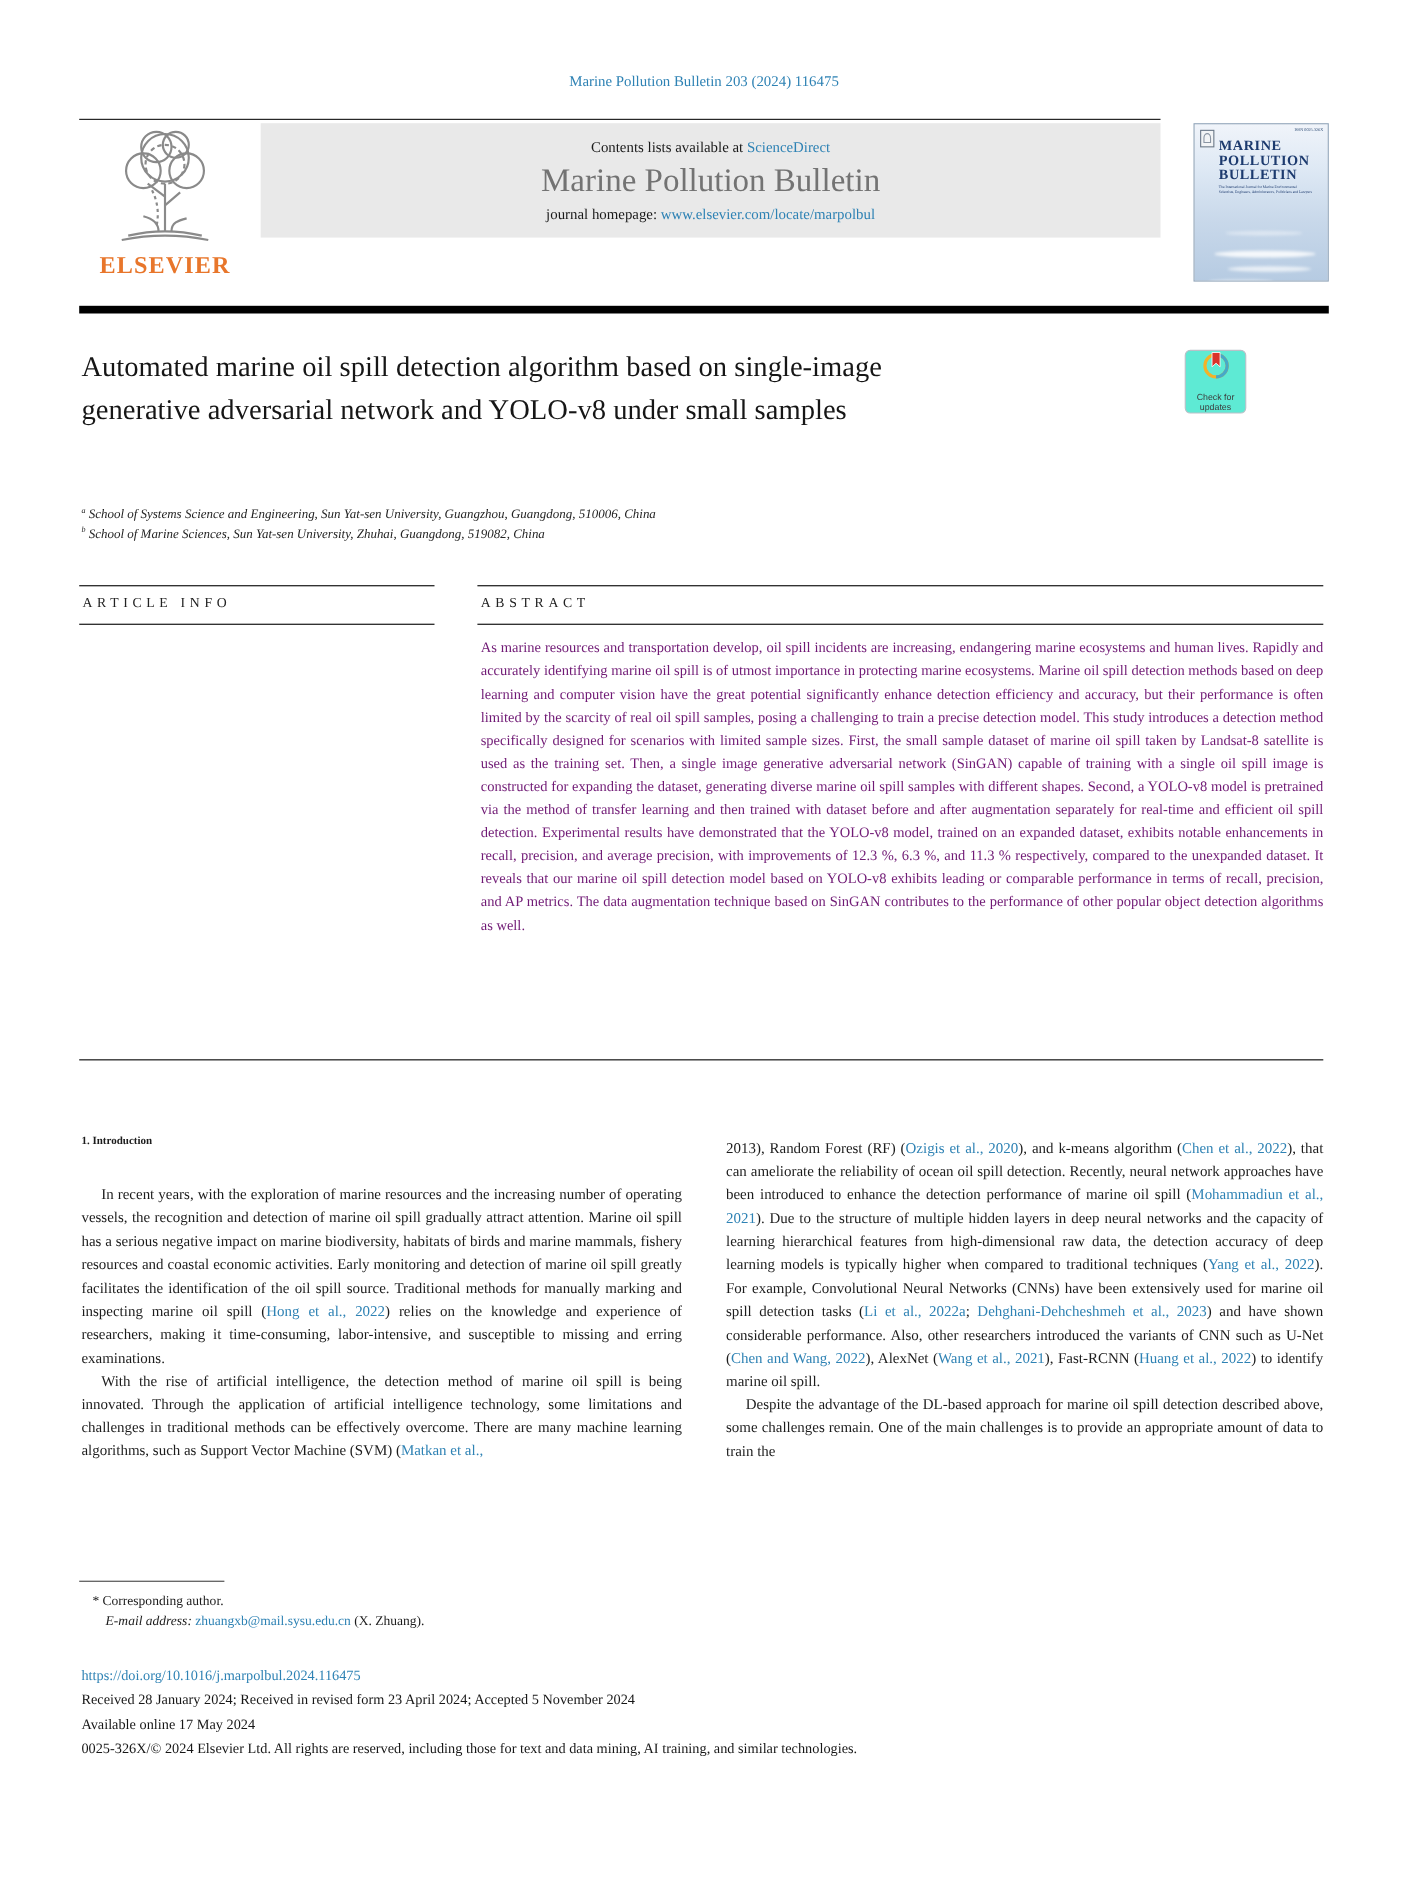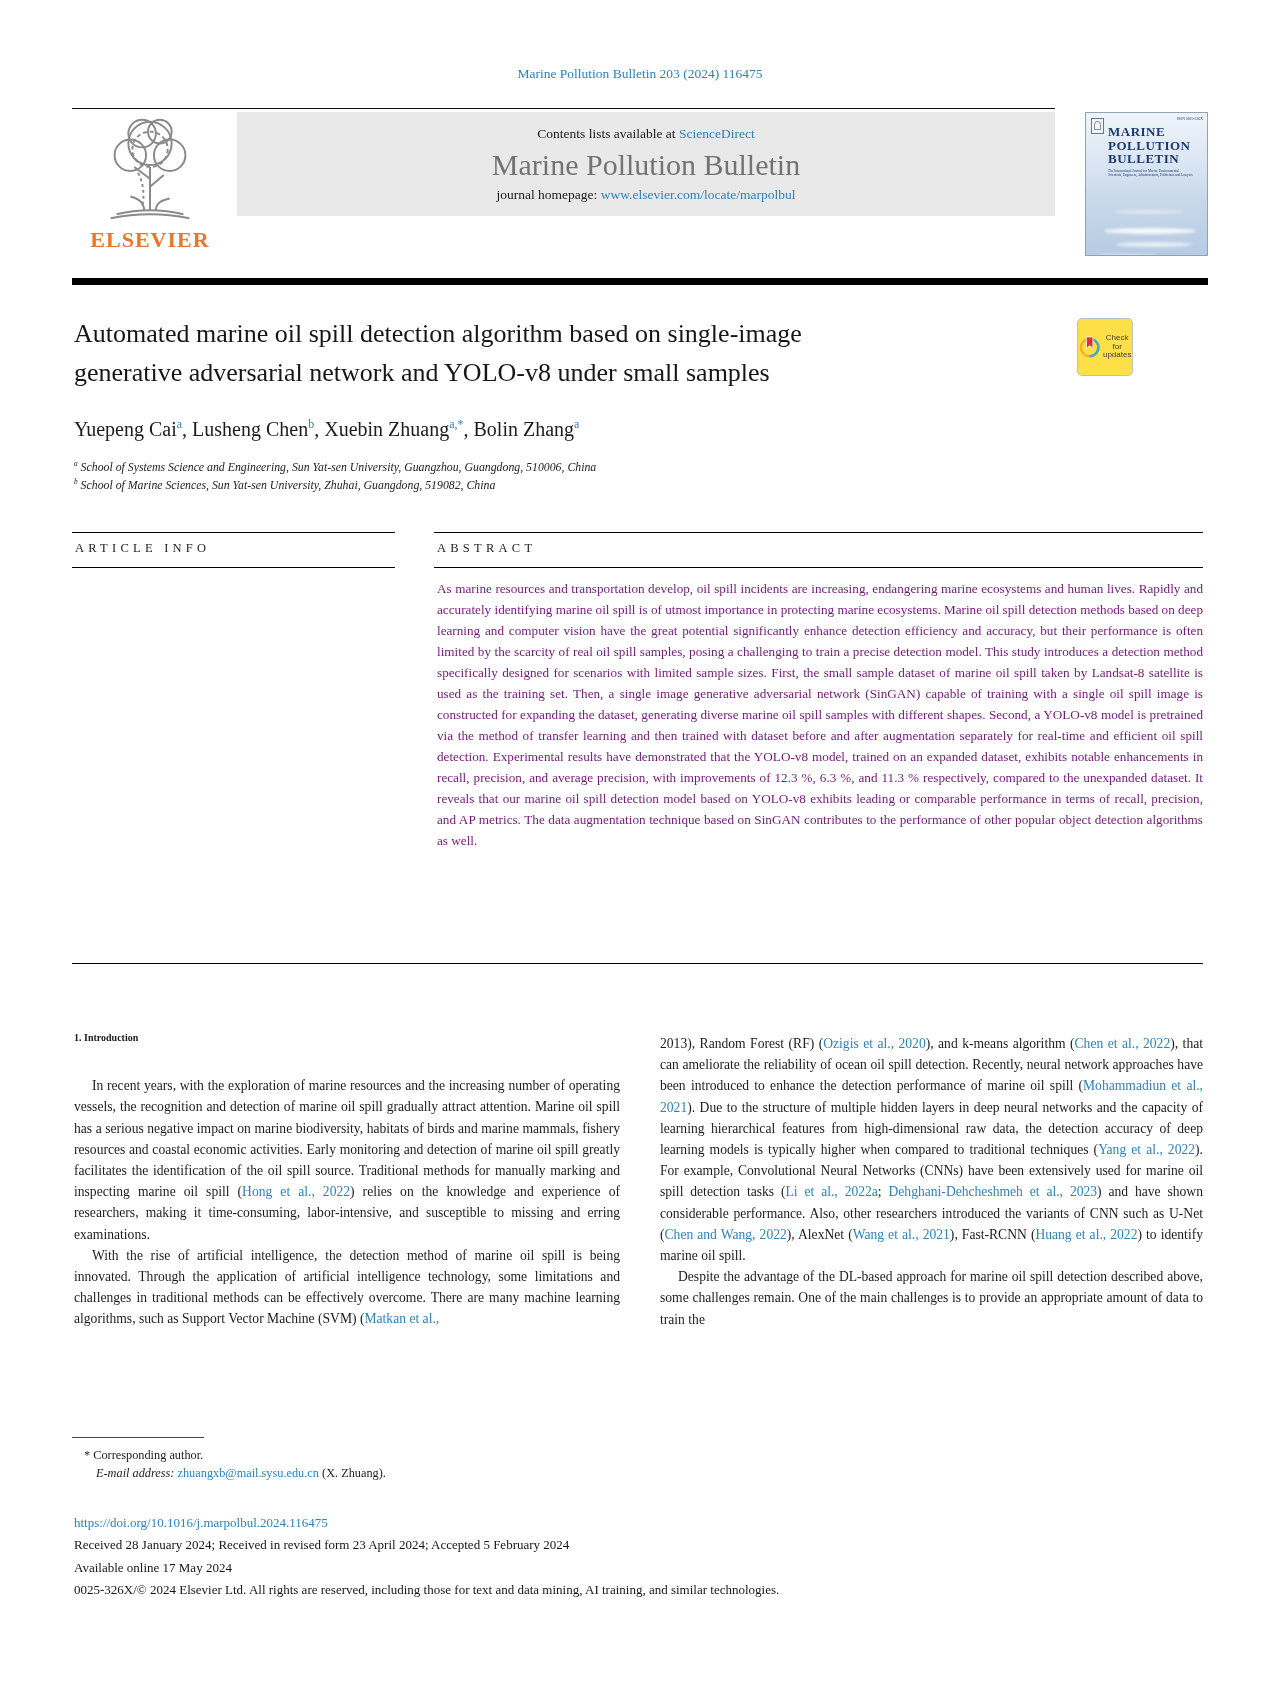--- a/index.html
+++ b/index.html
@@ -38,21 +38,21 @@
   .w1{left:28px;top:97px;width:70px;height:4px;opacity:.5;}
   .w2{left:18px;top:115px;width:92px;height:6px;}
   .w3{left:30px;top:129px;width:76px;height:5px;opacity:.8;}
   .w4{left:12px;top:141px;width:60px;height:4px;opacity:.6;}
 
   .bar-thick{position:absolute;left:72px;top:278px;width:1136px;height:7px;background:#000;}
 
   
   .title{position:absolute;left:74px;top:314px;width:920px;font-size:26px;line-height:39px;color:#161616;}
   .badge{position:absolute;left:1077px;top:318px;width:56px;height:58px;border:1.5px solid #b9c0c7;
-         border-radius:5px;background:#fde047;display:flex;flex-direction:row;align-items:center;
+         border-radius:5px;background:#5eead4;display:flex;flex-direction:column;align-items:center;
          justify-content:space-between;gap:1px;box-sizing:border-box;}
   .badge-text{font-family:"Liberation Sans",sans-serif;font-size:8px;line-height:8.5px;color:#3c3c3c;text-align:center;}
   .authors{position:absolute;left:74px;top:418px;font-size:20px;color:#1c1c1c;}
   .authors sup{color:#2e82b4;font-size:12px;}
   .affils{position:absolute;left:74px;top:459px;font-size:11.8px;font-style:italic;line-height:17.5px;color:#222;}
 
   
   .hrule{position:absolute;height:1px;background:#000;}
   .ai-r1{left:72px;top:532px;width:323px;}
   .ai-r2{left:72px;top:567px;width:323px;}
@@ -145,21 +145,20 @@
       <circle cx="14" cy="14" r="10.5" fill="none" stroke="#f3b229" stroke-width="3"></circle>
       <path d="M14 3.5 A10.5 10.5 0 0 1 14 24.5" fill="none" stroke="#47a8c8" stroke-width="3"></path>
       <path d="M10.2 1.5 h7.6 v13.5 l-3.8 -3.4 l-3.8 3.4 z" fill="#d9342b" stroke="#ffffff" stroke-width="0.8"></path>
     </svg>
     <div class="badge-text">
         <div>Check for</div>
         <div>updates</div>
       </div>
   </div>
 
-  <div class="authors"><span>Yuepeng Cai</span><sup class="lnk">a</sup><span>, Lusheng Chen</span><sup class="lnk">b</sup><span>, Xuebin Zhuang</span><sup class="lnk">a,*</sup><span>, Bolin Zhang</span><sup class="lnk">a</sup></div>
 
   <div class="affils">
     <div><sup>a</sup><span> School of Systems Science and Engineering, Sun Yat-sen University, Guangzhou, Guangdong, 510006, China</span></div>
     <div><sup>b</sup><span> School of Marine Sciences, Sun Yat-sen University, Zhuhai, Guangdong, 519082, China</span></div>
   </div>
 
   <div class="hrule ai-r1"></div>
   <div class="hrule ab-r1"></div>
   <div class="block-head ai-head">ARTICLE INFO</div>
   <div class="block-head ab-head">ABSTRACT</div>
@@ -183,18 +182,18 @@
   </div>
 
   <div class="fn-rule"></div>
   <div class="footnote">
     <div class="fn1">* Corresponding author.</div>
     <div class="fn2"><span class="it">E-mail address: </span><span class="lnk">zhuangxb@mail.sysu.edu.cn</span><span> (X. Zhuang).</span></div>
   </div>
 
   <div class="footer">
     <div class="lnk">https://doi.org/10.1016/j.marpolbul.2024.116475</div>
-    <div>Received 28 January 2024; Received in revised form 23 April 2024; Accepted 5 February 2024</div>
+    <div>Received 28 January 2024; Received in revised form 23 April 2024; Accepted 5 November 2024</div>
     <div>Available online 17 May 2024</div>
     <div>0025-326X/© 2024 Elsevier Ltd. All rights are reserved, including those for text and data mining, AI training, and similar technologies.</div>
   </div>
 
 </div>
 
 </body></html>

